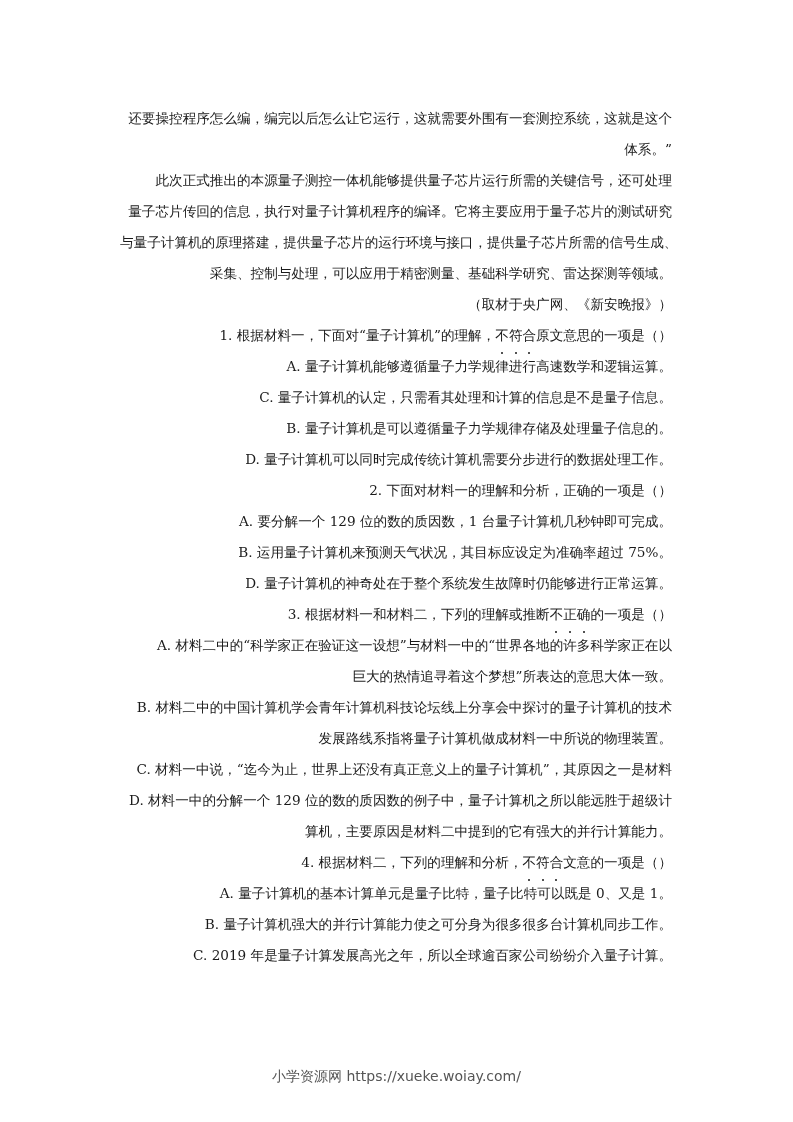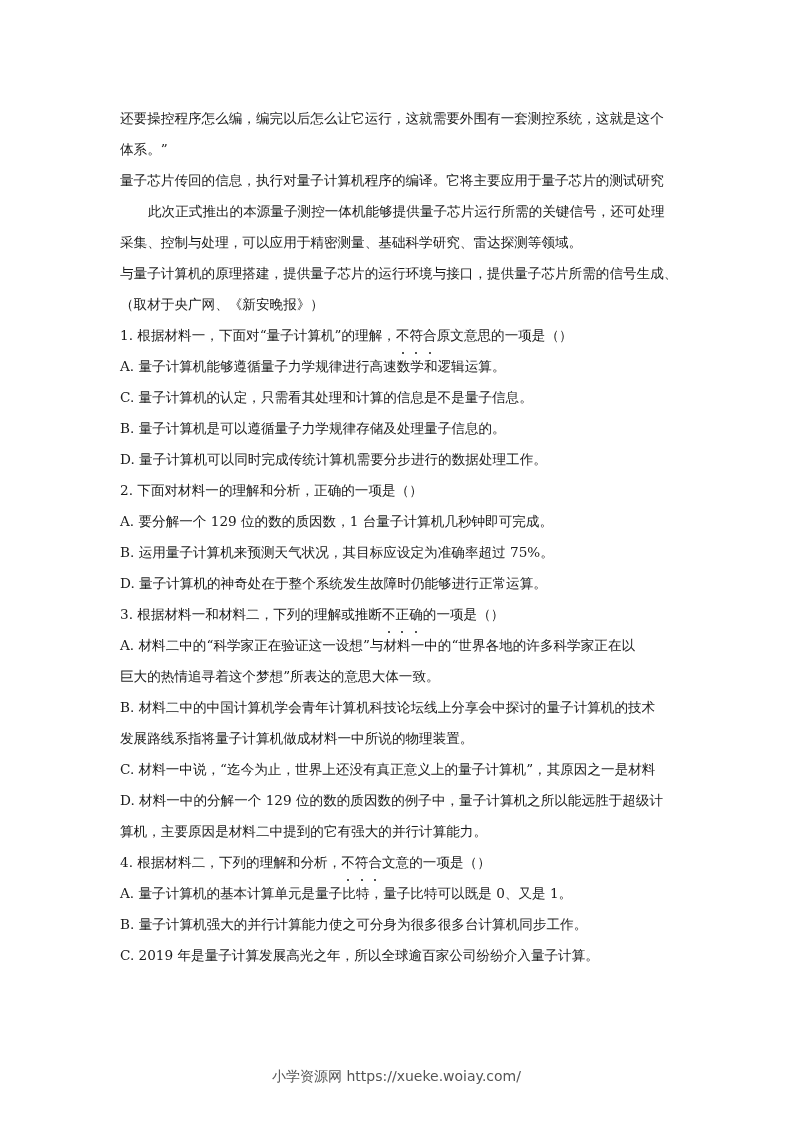--- a/index.html
+++ b/index.html
@@ -20,20 +20,21 @@
       left: 120px;
       top: 103px;
       width: 552px;
     }
     .line {
       font-size: 13.6px;
       line-height: 31px;
       height: 31px;
       white-space: nowrap;
       letter-spacing: 0px;
+      text-align: right;
     }
     .indent {
       padding-left: 28px;
     }
     .right {
     }
     .emph {
       position: relative;
       display: inline-block;
     }
@@ -61,24 +62,24 @@
   </style>
 </head>
 <body>
 
 <div class="page">
 
   <div class="line">还要操控程序怎么编，编完以后怎么让它运行，这就需要外围有一套测控系统，这就是这个</div>
   <div class="line">体系。”</div>
 
   <div>
+    <div class="line indent">此次正式推出的本源量子测控一体机能够提供量子芯片运行所需的关键信号，还可处理</div>
     <div class="line">量子芯片传回的信息，执行对量子计算机程序的编译。它将主要应用于量子芯片的测试研究</div>
-    <div class="line indent">此次正式推出的本源量子测控一体机能够提供量子芯片运行所需的关键信号，还可处理</div>
+    <div class="line">与量子计算机的原理搭建，提供量子芯片的运行环境与接口，提供量子芯片所需的信号生成、</div>
     <div class="line">采集、控制与处理，可以应用于精密测量、基础科学研究、雷达探测等领域。</div>
-    <div class="line">与量子计算机的原理搭建，提供量子芯片的运行环境与接口，提供量子芯片所需的信号生成、</div>
   </div>
 
   <div class="line right">（取材于央广网、《新安晚报》）</div>
 
   <div>
     <div class="line">
       <span>1.</span>
       <span>根据材料一，下面对“量子计算机”的理解，</span><span class="emph">不</span><span class="emph">符</span><span class="emph">合</span><span>原文意思的一项是（）</span>
     </div>
     <div class="line">A.  量子计算机能够遵循量子力学规律进行高速数学和逻辑运算。</div>

